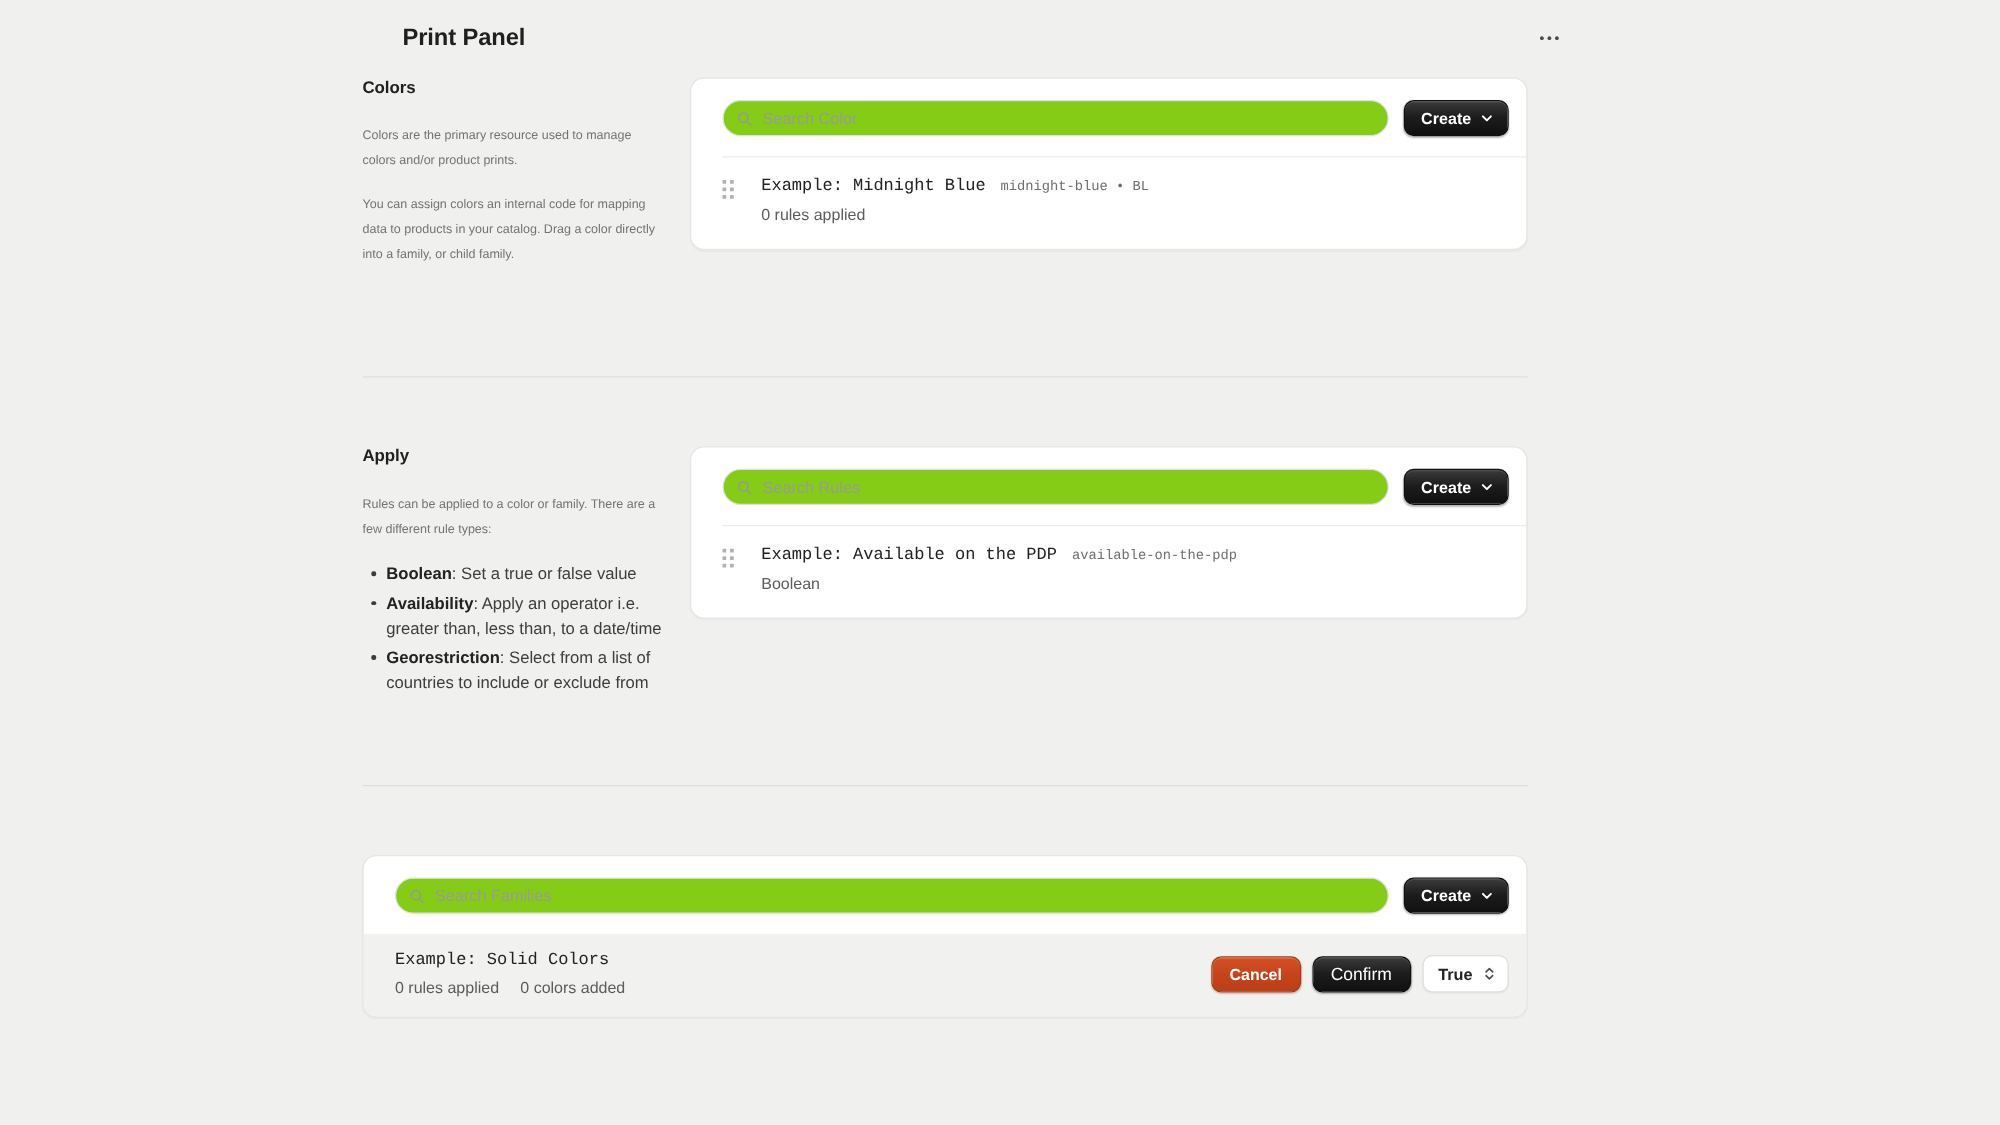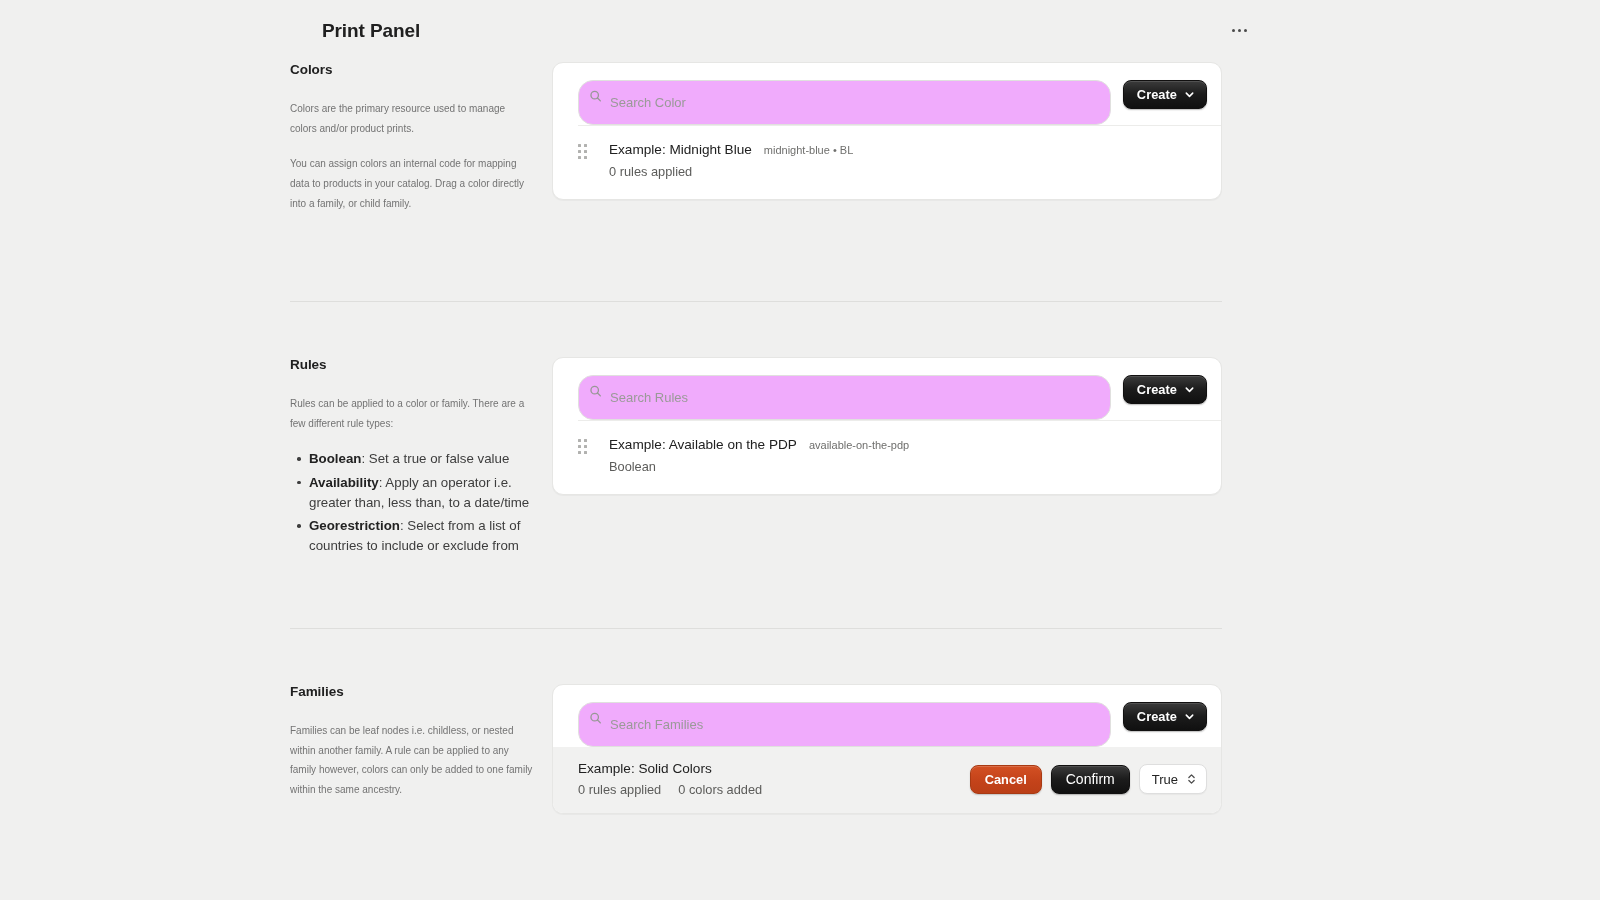--- a/index.html
+++ b/index.html
@@ -142,24 +142,24 @@
     left: 11px;
     top: 50%;
     transform: translateY(-50%);
     width: 13px;
     height: 13px;
     pointer-events: none;
     color: #989896;
   }
   .search input {
     width: 100%;
-    height: 45px;
+    height: 29px;
     border: 1px solid #e0e0de;
     border-radius: 15px;
-    background: #f0abfc;
+    background: #84cc16;
     padding: 0 12px 0 31px;
     font-family: "Liberation Sans", sans-serif;
     font-size: 13px;
     color: #2a2a2a;
     outline: none;
   }
   .search input::placeholder { color: #9a9a98; }
 
   
   .btn-create {
@@ -219,20 +219,21 @@
     background: #b2b2b0;
     border-radius: 0.5px;
     display: block;
   }
   .row-body { flex: 1 1 auto; min-width: 0; }
   .row-line1 {
     display: flex;
     align-items: baseline;
     gap: 12px;
     flex-wrap: wrap;
+    font-family: Liberation Mono, monospace;
   }
   .row-name {
     font-size: 13.6px;
     color: #212121;
     line-height: 19px;
   }
   .row-slug {
     font-size: 11px;
     color: #6f6f6d;
     line-height: 19px;
@@ -288,20 +289,21 @@
     padding: 0 9px 0 12px;
     border-radius: 8px;
     border: 1px solid #dedede;
     background: #ffffff;
     display: inline-flex;
     align-items: center;
     justify-content: space-between;
     gap: 8px;
     cursor: pointer;
     box-shadow: 0 1px 1px rgba(0,0,0,0.04);
+    font-weight: bold;
   }
   .select-stepper .sel-label {
     font-size: 13px;
     color: #232323;
   }
   .select-stepper svg { display: block; color: #4d4d4d; }
 
   
   .rule-sep {
     position: absolute;
@@ -373,21 +375,21 @@
           </div>
         </div>
       </div>
     </div>
   </div>
 
   <div class="rule-sep" style="top:301px;"></div>
 
   <div class="section" style="top:357px;">
     <div class="section-desc">
-      <h2 class="section-title">Rules</h2>
+      <h2 class="section-title">Apply</h2>
       <p class="section-para">Rules can be applied to a color or family. There are a few different rule types:</p>
       <ul class="section-list">
         <li><b>Boolean</b><span>: Set a true or false value</span></li>
         <li><b>Availability</b><span>: Apply an operator i.e. greater than, less than, to a date/time</span></li>
         <li><b>Georestriction</b><span>: Select from a list of countries to include or exclude from</span></li>
       </ul>
     </div>
     <div class="card-wrap">
       <div class="card">
         <div class="card-toolbar">
@@ -429,24 +431,20 @@
             </div>
           </div>
         </div>
       </div>
     </div>
   </div>
 
   <div class="rule-sep" style="top:628px;"></div>
 
   <div class="section" style="top:684px;">
-    <div class="section-desc">
-      <h2 class="section-title">Families</h2>
-      <p class="section-para">Families can be leaf nodes i.e. childless, or nested within another family. A rule can be applied to any family however, colors can only be added to one family within the same ancestry.</p>
-    </div>
     <div class="card-wrap">
       <div class="card">
         <div class="card-toolbar">
           <div class="search">
             <span class="search-icon">
               <svg width="13" height="13" viewBox="0 0 16 16" fill="none" stroke="currentColor" stroke-width="1.6" stroke-linecap="round">
                 <circle cx="7" cy="7" r="4.6"></circle>
                 <line x1="10.5" y1="10.5" x2="14" y2="14"></line>
               </svg>
             </span>

